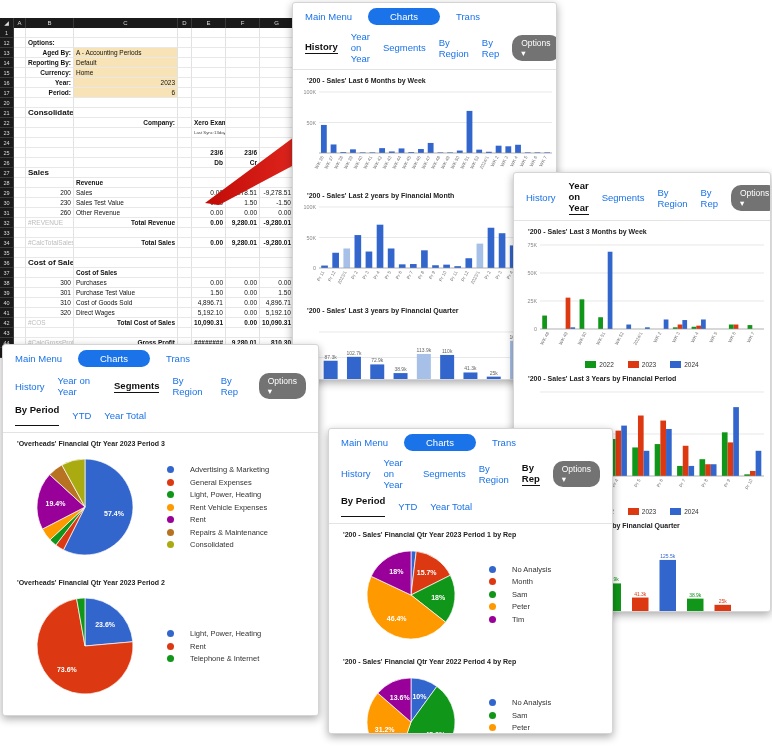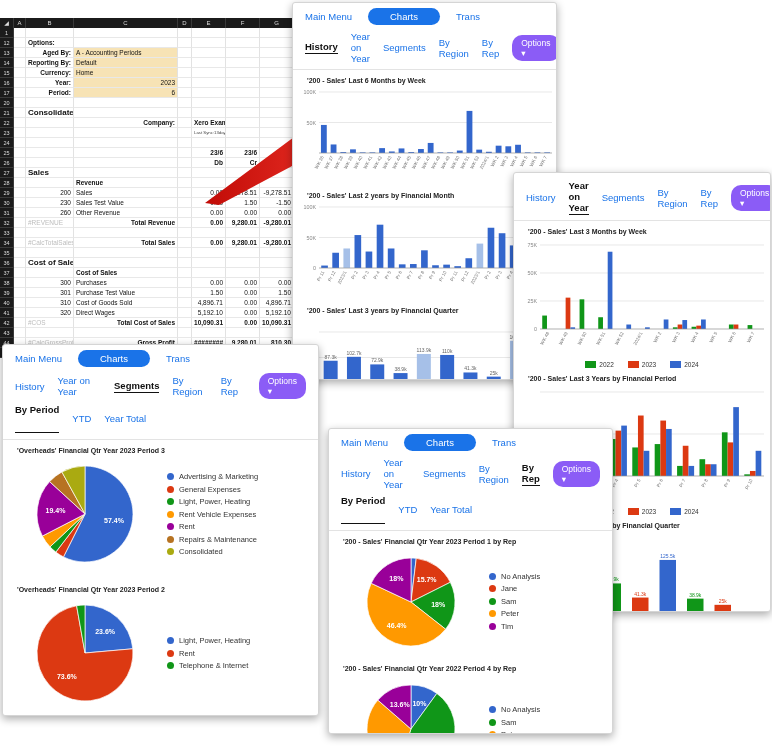--- a/index.html
+++ b/index.html
@@ -40,33 +40,33 @@
     border:1px solid #d5d5d5; border-radius:3px;
     box-shadow:0 3px 9px rgba(0,0,0,.33); overflow:hidden; }
   .navbar{ display:flex; align-items:center; gap:16px; padding:5px 12px 4px; }
   .navlink{ color:#1a73e8; font-size:9.5px; }
   .pill{ background:#1a73e8; color:#fff; border-radius:11px;
     padding:3px 22px; font-size:9.5px; }
   .subnav{ display:flex; align-items:center; gap:13px; padding:2px 12px 5px; }
   .subnav .s{ color:#1a73e8; font-size:9.5px; }
   .subnav .s.active{ color:#111; font-weight:bold; border-bottom:1.4px solid #111;
     padding-bottom:1px; }
-  .optbtn{ background:#8b5cf6; color:#fff; font-size:8.5px; border-radius:10px;
+  .optbtn{ background:#737373; color:#fff; font-size:8.5px; border-radius:10px;
     padding:3px 9px; margin-left:auto; }
   .tabrow{ display:flex; align-items:center; gap:13px; padding:0 12px 6px; }
   .tabrow .t{ color:#1a73e8; font-size:9.5px; }
   .tabrow .t.active{ color:#111; font-weight:bold; border-bottom:1.4px solid #111;
-    padding-bottom:17px; }
+    padding-bottom:10px; }
   .sep{ border-top:1px solid #e3e3e3; }
   .chtitle{ font-size:7px; font-weight:bold; color:#222; padding:7px 0 2px 14px; }
   svg text{ font-family:"Liberation Sans", sans-serif; }
 
   
   .legend{ font-size:7.5px; color:#333; }
-  .legend div{ display:flex; align-items:center; gap:5px; margin-bottom:3.5px; }
+  .legend div{ display:flex; align-items:center; gap:16px; margin-bottom:3.5px; }
   .dot{ width:7px; height:7px; border-radius:50%; flex:none; }
   .sq{ width:11px; height:7px; flex:none; }
   .legrow{ display:flex; justify-content:center; gap:14px; font-size:6.5px;
     color:#333; align-items:center; }
   .legrow span{ display:flex; align-items:center; gap:3px; }
 
   
   #arrow{ position:absolute; left:205px; top:95px; width:165px; height:110px;
     pointer-events:none; }
 </style>
@@ -937,21 +937,21 @@
         <path d="M72,55 L32.18760969149513,36.26571117113682 A44,44 0 0,1 71.99999999999999,11 Z" fill="#990099" stroke="#fff" stroke-width="0.7"></path>
         <text x="57.38264503297296" y="34.46673419230503" text-anchor="middle" font-size="7" fill="#fff" font-weight="bold">18%</text>
       </svg>
     <div class="legend" id="leg-rep1">
         <div>
           <span class="dot" style="background: rgb(51, 102, 204);"></span>
           <span>No Analysis</span>
         </div>
         <div>
           <span class="dot" style="background: rgb(220, 57, 18);"></span>
-          <span>Jane</span>
+          <span>Month</span>
         </div>
         <div>
           <span class="dot" style="background: rgb(16, 150, 24);"></span>
           <span>Sam</span>
         </div>
         <div>
           <span class="dot" style="background: rgb(255, 153, 0);"></span>
           <span>Peter</span>
         </div>
         <div>

